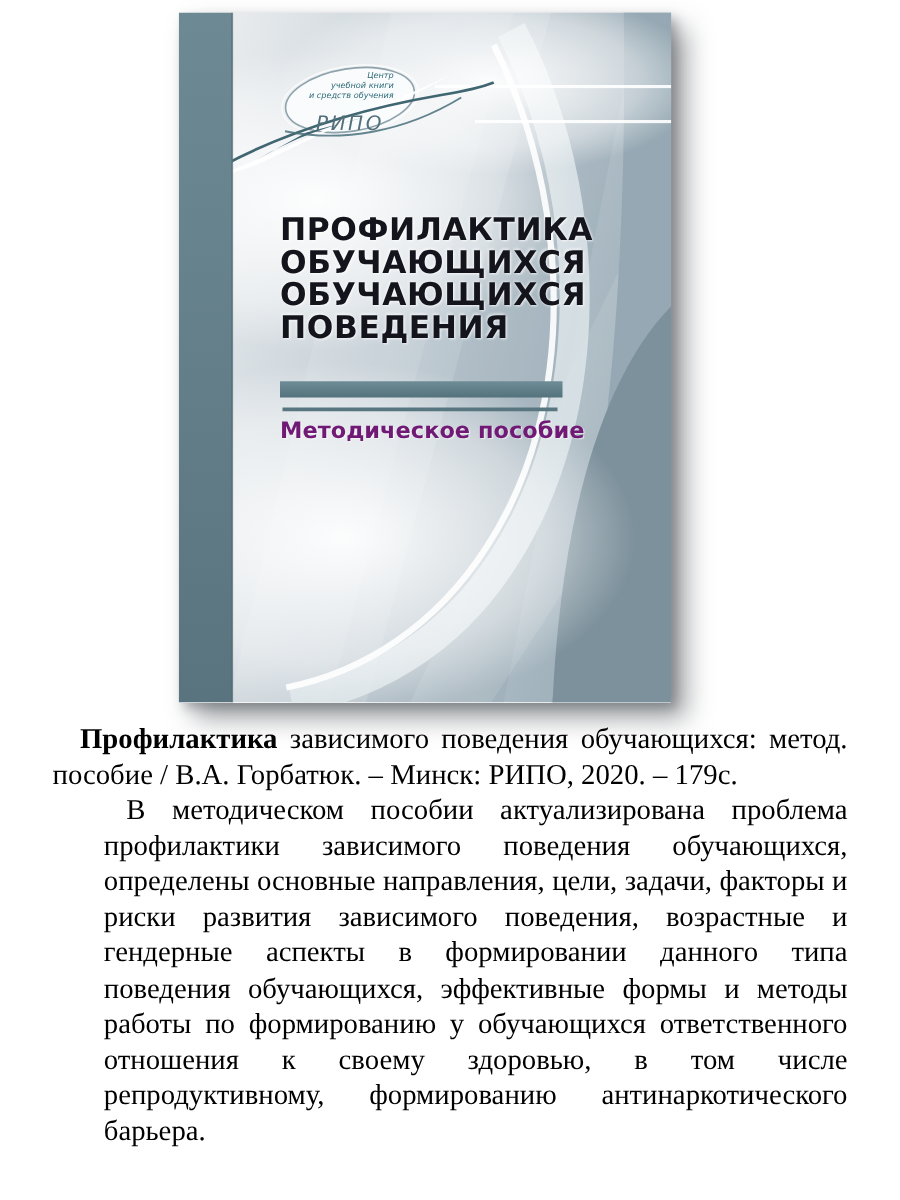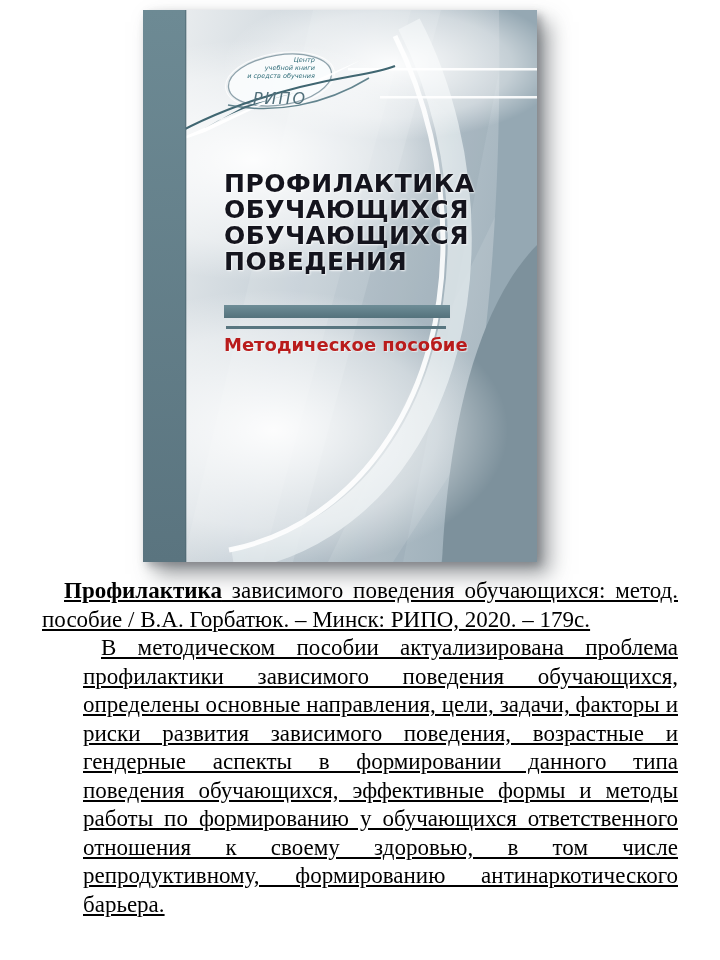--- a/index.html
+++ b/index.html
@@ -37,35 +37,35 @@
   .title-divider-line {
     position: absolute; left: 83px; top: 316px;
     width: 220px; height: 3px;
     background: #587680;
   }
   .cover-subtitle {
     position: absolute; left: 81px; top: 324px;
     font-family: "DejaVu Sans", sans-serif;
     font-weight: bold;
     font-size: 18px;
-    color: #b91c1c;
+    color: #701a75;
     text-shadow: 1px 1px 1px rgba(255,255,255,0.6);
     white-space: nowrap;
   }
 
   
   .description {
     position: absolute; left: 42px; top: 577px;
     width: 636px;
     font-family: "Liberation Serif", serif;
     font-size: 23px; line-height: 28.5px;
     color: #000000;
     text-align: justify;
   }
-  .description p { margin: 0; text-decoration: underline; }
+  .description p { margin: 0; }
   .description .p1 { text-indent: 22px; }
   .description .p2 { text-indent: 18px; margin-left: 41px; }
   .lead-bold { font-weight: bold; }
 </style>
 </head>
 <body>
 
 <div class="page">
 
   <div class="book-cover">

